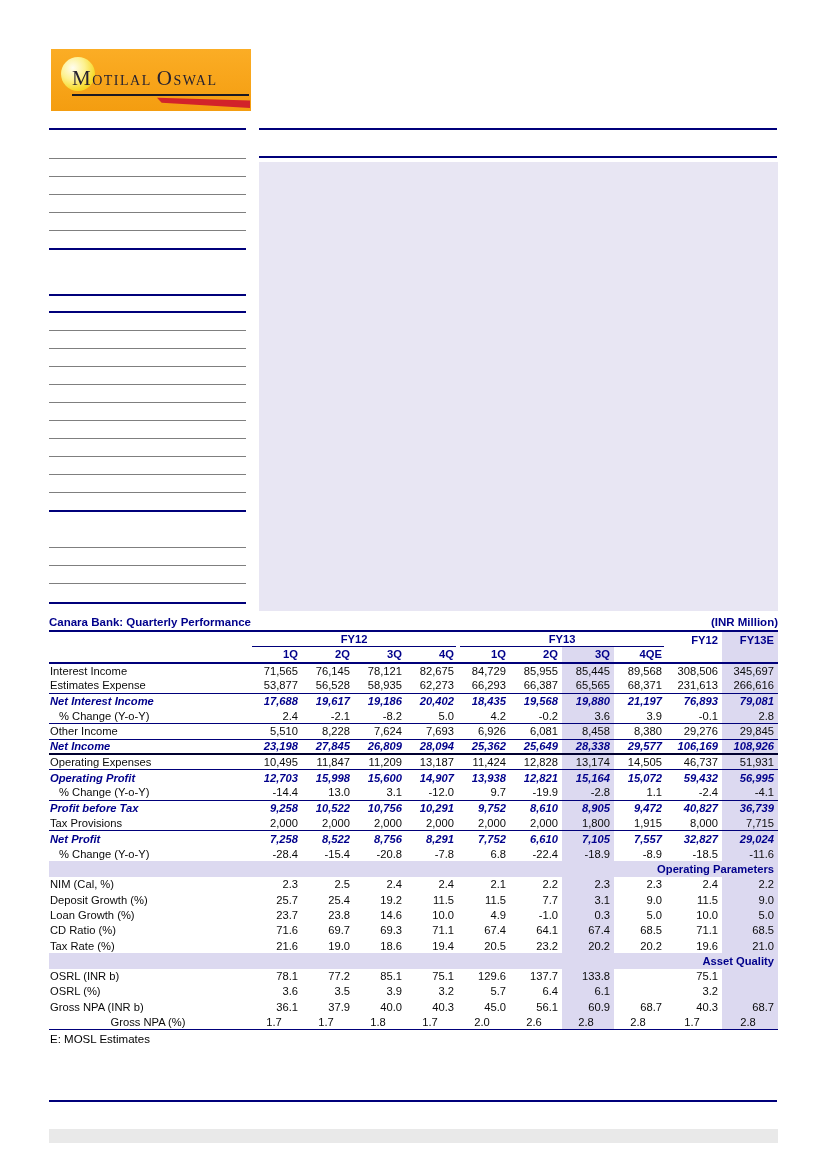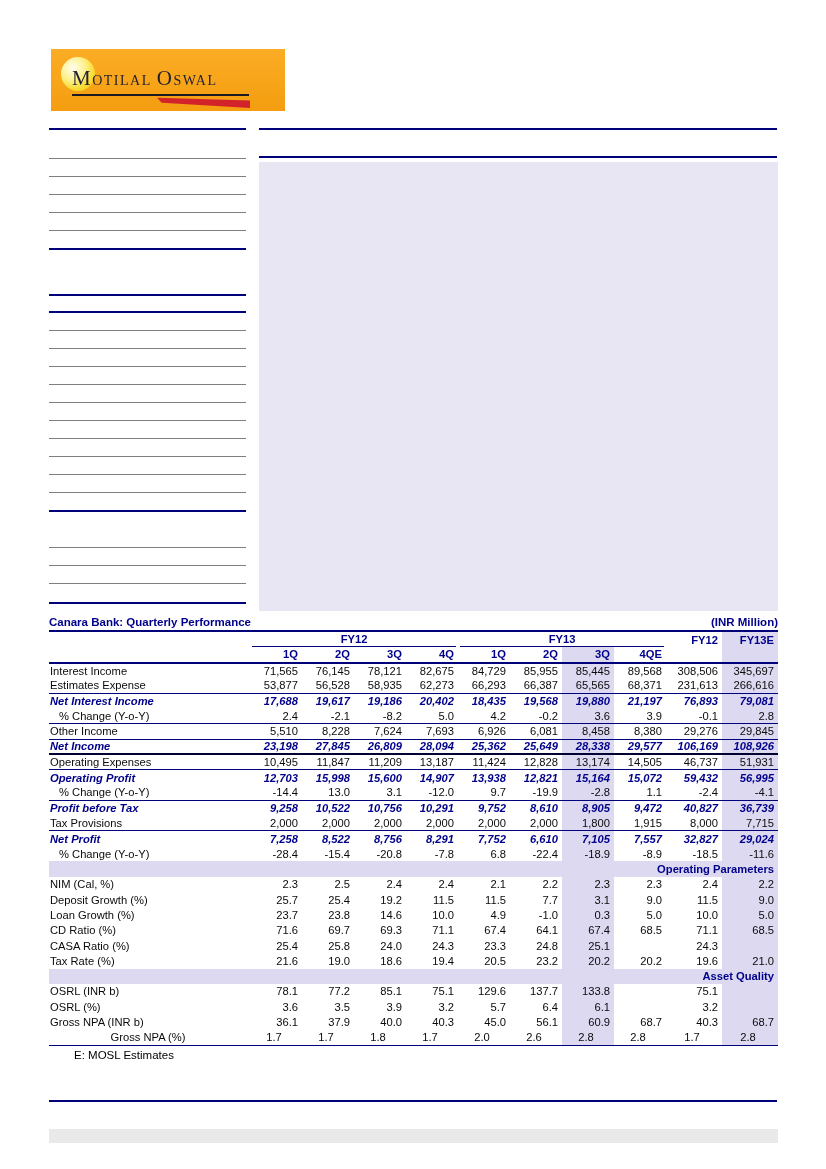--- a/index.html
+++ b/index.html
@@ -6,21 +6,21 @@
     --navy:#00008B; --bnavy:#00007A; --hl:#dcd9f0; --panel:#e8e6f3;
     --grayline:#7f7f7f; --bargray:#e9e9e9; --orange:#F9A51A; --red:#D2232A;
     --logotext:#262230; --ink:#0b0b0b;
   }
   *{margin:0;padding:0;box-sizing:border-box;}
   html,body{background:#fff;}
   #page{position:relative;width:826px;height:1169px;background:#fff;overflow:hidden;
         font-family:"Liberation Sans",sans-serif;color:var(--ink);}
 
   
-  .logo{position:absolute;left:51px;top:49px;width:234px;height:62px;
+  .logo{position:absolute;left:51px;top:49px;width:200px;height:62px;
         background:linear-gradient(#fbad25,#f49d10);}
   .logo .sun{position:absolute;left:10px;top:8px;width:34px;height:34px;border-radius:50%;
         background:radial-gradient(circle at 35% 32%,#fffdf0 0%,#fdf18f 38%,#f7da2e 68%,#eec40a 100%);}
   .logo .brand{position:absolute;left:21px;top:16px;width:178px;white-space:nowrap;
         font-family:"Liberation Serif",serif;color:var(--logotext);letter-spacing:1.5px;
         font-size:14px;line-height:26px;}
   .logo .brand .cap{font-size:21px;}
   .logo .rule{position:absolute;left:21px;top:45px;width:177px;height:2px;background:#1c1922;}
   .logo .swoosh{position:absolute;left:106px;top:48px;width:93px;height:11px;background:var(--red);
         clip-path:polygon(0 6%,100% 32%,100% 100%,5% 52%);}
@@ -45,21 +45,21 @@
   thead td.group{padding:0 2px;}
   thead .gline{border-bottom:1.5px solid var(--bnavy);text-align:center;padding-bottom:1px;}
   thead td.annual-h{text-align:right;}
   thead tr.qrow td{border-bottom:2.5px solid var(--bnavy);text-align:right;}
   tr.r-bold td{color:var(--navy);font-weight:bold;font-style:italic;}
   tr.r-indent td.lbl{padding-left:10px;}
   tr.r-section td{background:var(--hl);color:var(--navy);font-weight:bold;text-align:right;}
   tr.rule-thin td{border-bottom:1.1px solid var(--bnavy);}
   tr.rule-thick td{border-bottom:2.5px solid #000030;}
   tr.rule-final td{border-bottom:1.6px solid var(--bnavy);text-align:center;}
-  .footnote{font-size:11.5px;color:#000;padding-top:3px;padding-left:1px;margin-left:24px;}
+  .footnote{font-size:11.5px;color:#000;padding-top:3px;padding-left:1px;}
 
   
   .bottom-rule{position:absolute;left:49px;top:1100px;width:728px;height:0;border-top:2px solid var(--bnavy);}
   .footer-bar{position:absolute;left:49px;top:1129px;width:729px;height:14px;background:var(--bargray);}
 </style>
 </head>
 <body>
 
 <div id="page">
 
@@ -363,33 +363,20 @@
             <td class="num">69.3</td>
             <td class="num">71.1</td>
             <td class="num">67.4</td>
             <td class="num">64.1</td>
             <td class="num hl">67.4</td>
             <td class="num">68.5</td>
             <td class="num">71.1</td>
             <td class="num hl">68.5</td>
           </tr>
           <tr class="">
-            <td class="lbl">CASA Ratio (%)</td>
-            <td class="num">25.4</td>
-            <td class="num">25.8</td>
-            <td class="num">24.0</td>
-            <td class="num">24.3</td>
-            <td class="num">23.3</td>
-            <td class="num">24.8</td>
-            <td class="num hl">25.1</td>
-            <td class="num"></td>
-            <td class="num">24.3</td>
-            <td class="num hl"></td>
-          </tr>
-          <tr class="">
             <td class="lbl">Tax Rate (%)</td>
             <td class="num">21.6</td>
             <td class="num">19.0</td>
             <td class="num">18.6</td>
             <td class="num">19.4</td>
             <td class="num">20.5</td>
             <td class="num">23.2</td>
             <td class="num hl">20.2</td>
             <td class="num">20.2</td>
             <td class="num">19.6</td>

